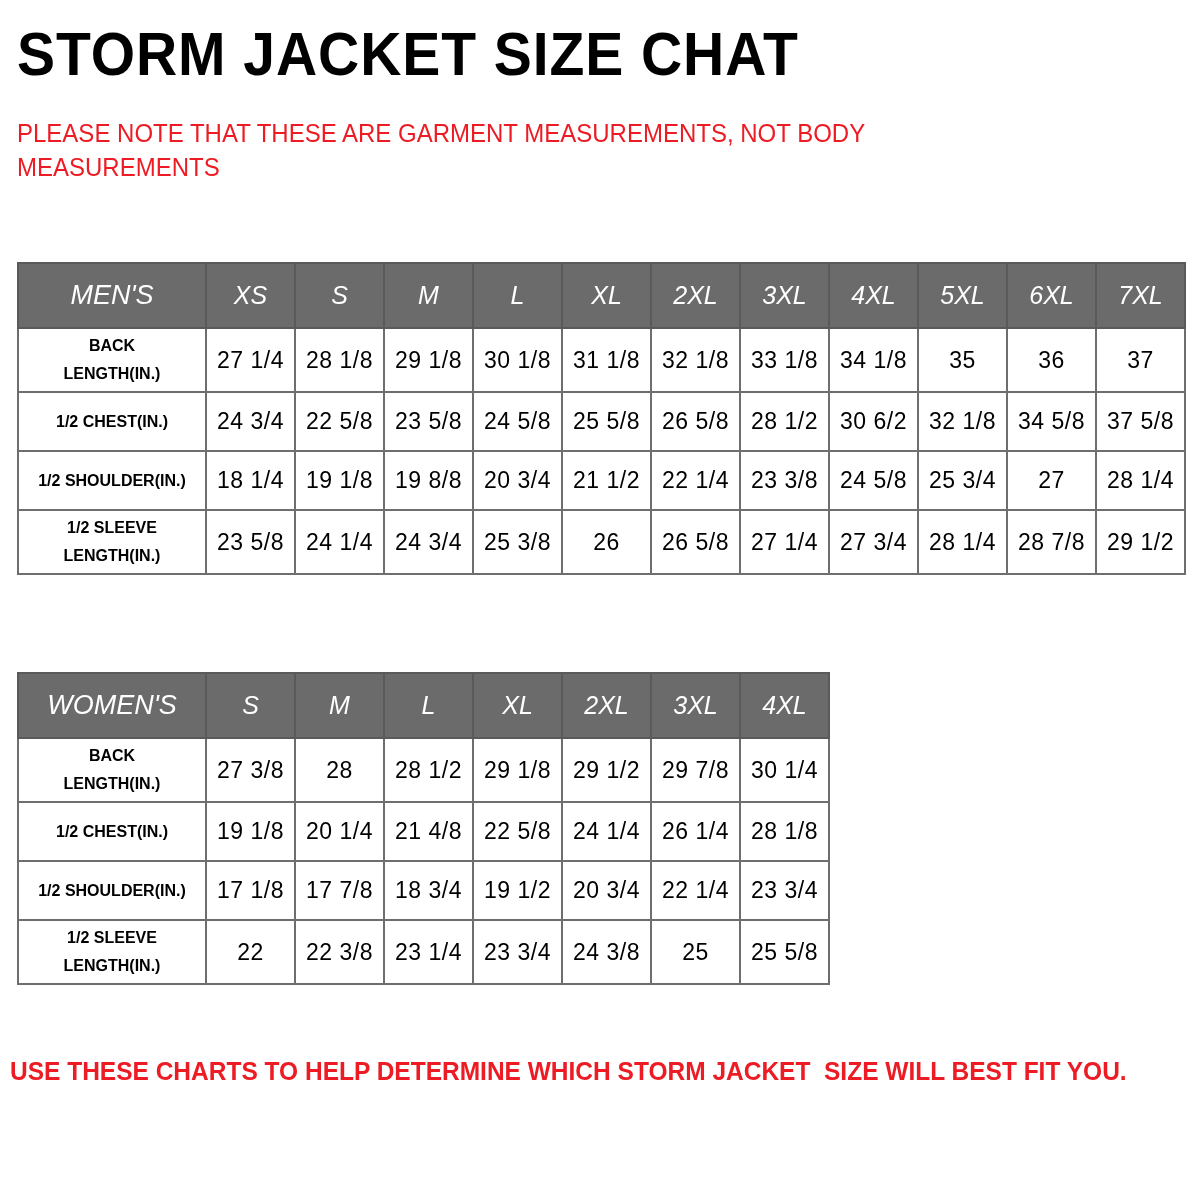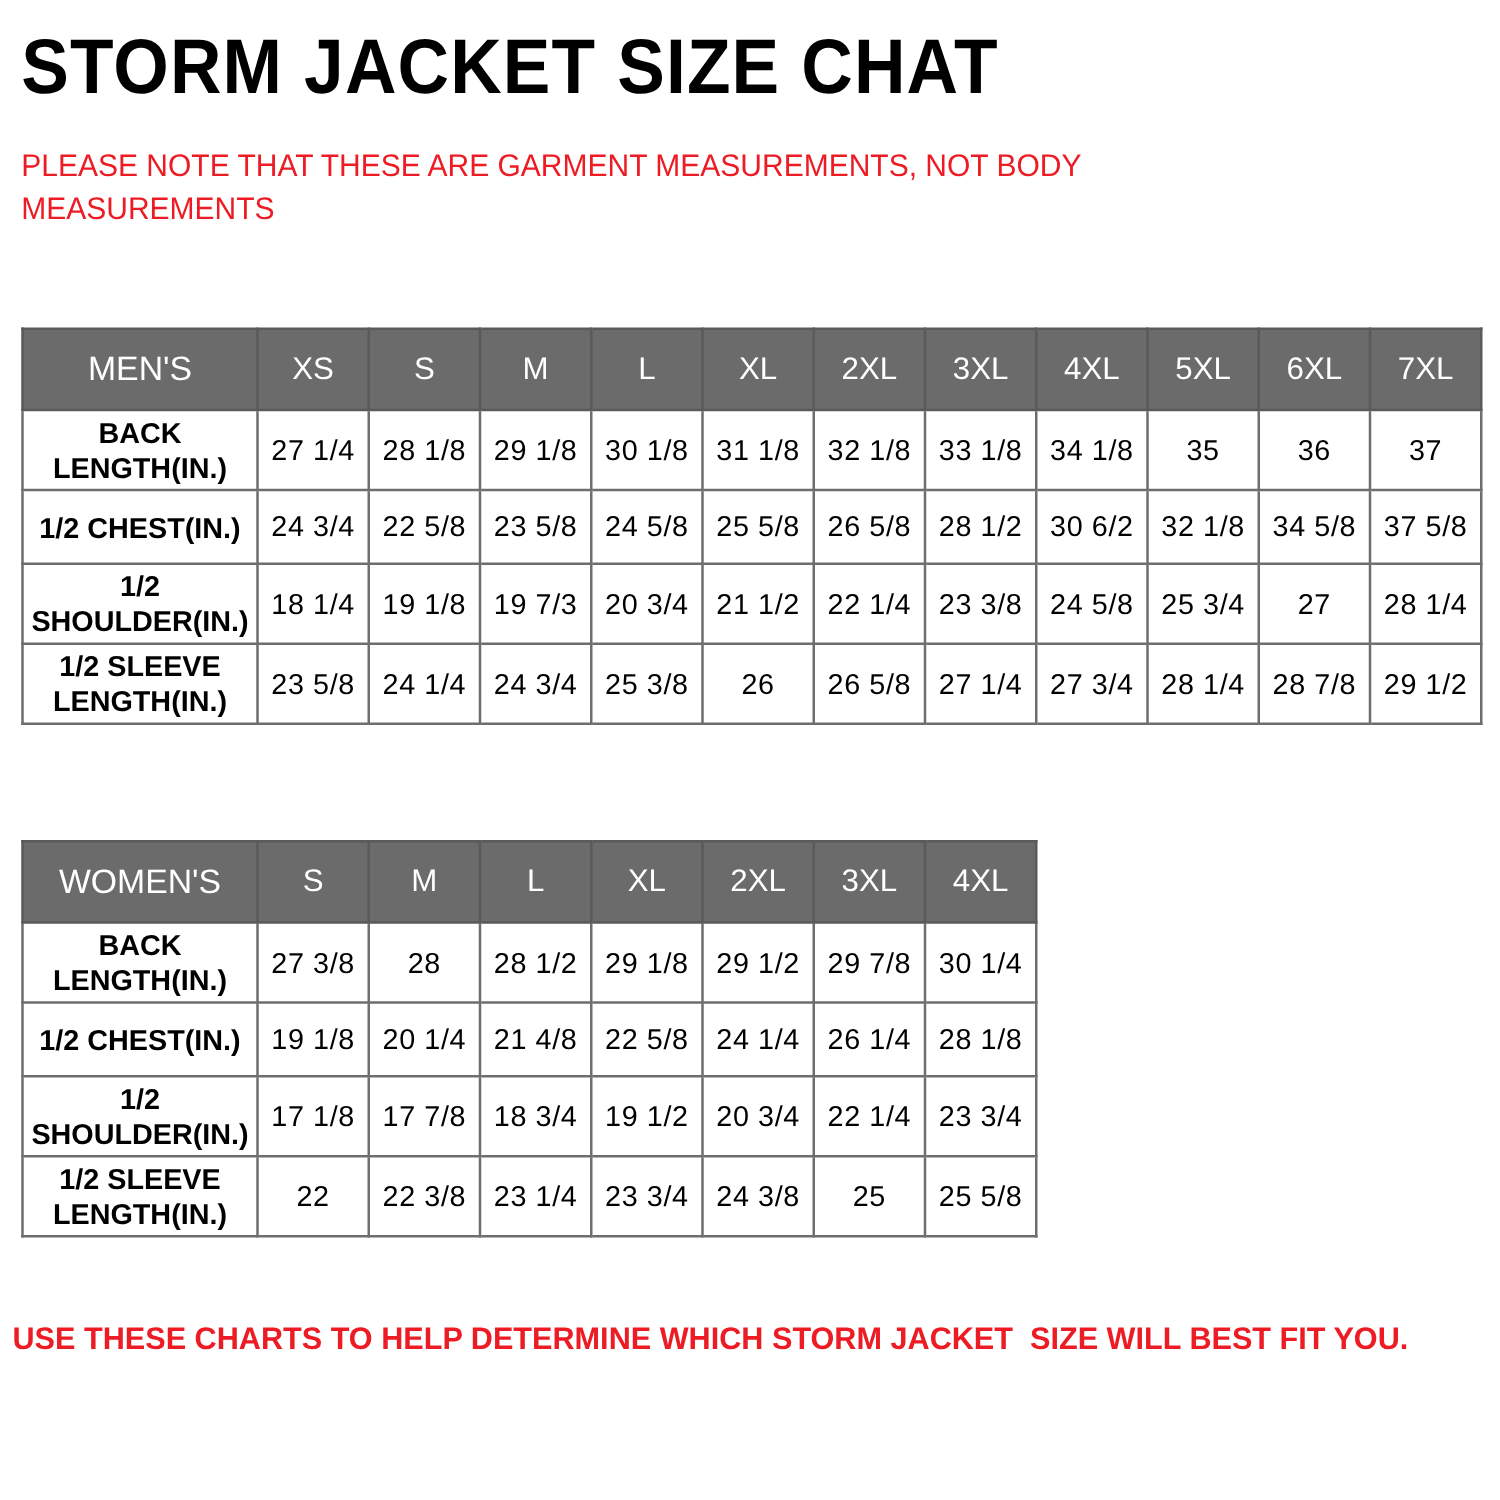--- a/index.html
+++ b/index.html
@@ -67,27 +67,28 @@
     font-family: "Liberation Sans", sans-serif;
     color: #000000;
   }
   .size-table thead th {
     background: #6b6b6b;
     color: #ffffff;
     border: 2px solid #5a5a5a;
     font-weight: normal;
     font-size: 25px;
     height: 63px;
+    font-style: italic;
   }
   .size-table thead th.corner {
     font-size: 27px;
   }
   .size-table tbody td.rowlabel {
     font-weight: bold;
-    font-size: 23px;
+    font-size: 16px;
     line-height: 28px;
     padding: 3px 2px;
   }
   .size-table tbody td.val {
     font-size: 23px;
     letter-spacing: 0.5px;
   }
 
   
   #mens-table {
@@ -193,21 +194,21 @@
           <td class="val">28 1/2</td>
           <td class="val">30 6/2</td>
           <td class="val">32 1/8</td>
           <td class="val">34 5/8</td>
           <td class="val">37 5/8</td>
         </tr>
         <tr>
           <td class="rowlabel">1/2 SHOULDER(IN.)</td>
           <td class="val">18 1/4</td>
           <td class="val">19 1/8</td>
-          <td class="val">19 7/3</td>
+          <td class="val">19 8/8</td>
           <td class="val">20 3/4</td>
           <td class="val">21 1/2</td>
           <td class="val">22 1/4</td>
           <td class="val">23 3/8</td>
           <td class="val">24 5/8</td>
           <td class="val">25 3/4</td>
           <td class="val">27</td>
           <td class="val">28 1/4</td>
         </tr>
         <tr class="tall">

